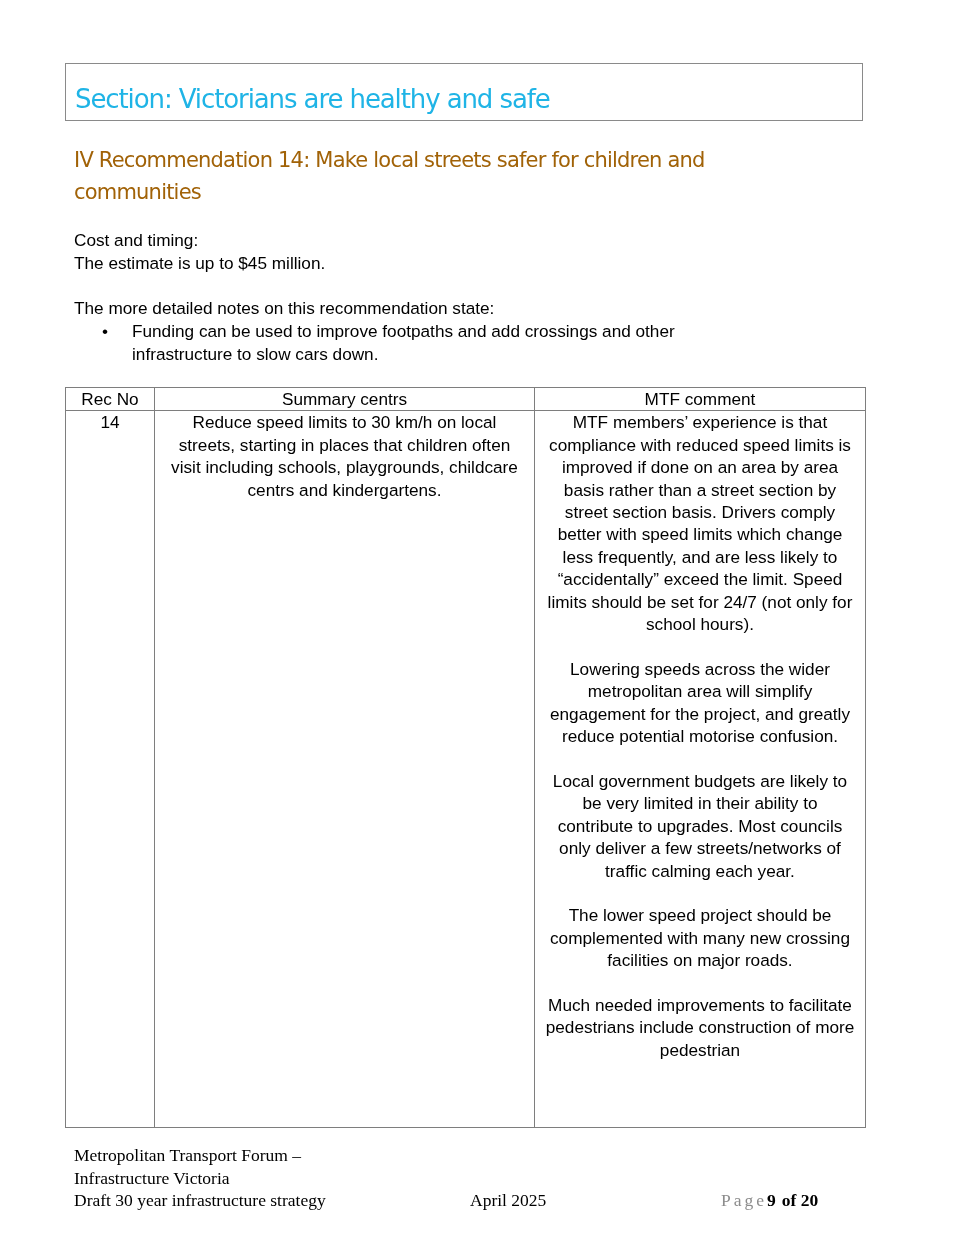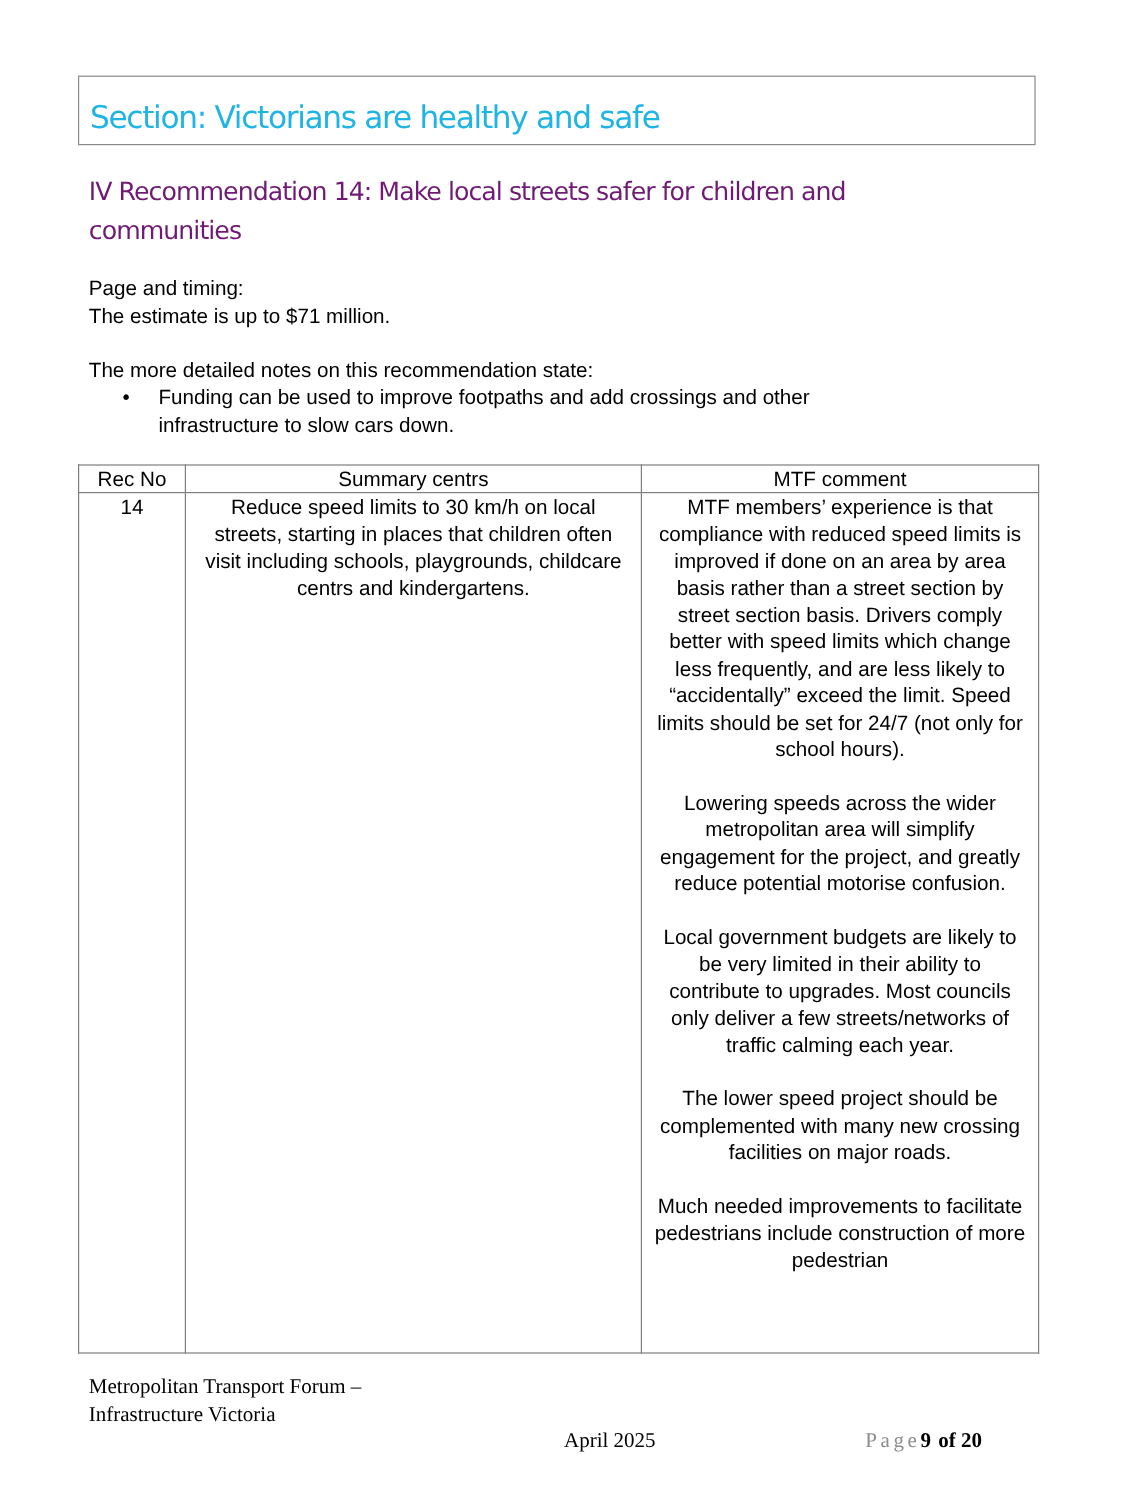--- a/index.html
+++ b/index.html
@@ -12,21 +12,21 @@
       border: 1.5px solid #8a8a8a; box-sizing: border-box;
     }
     .section-title {
       position: absolute; left: 9px; top: 20px; margin: 0;
       font-family: "DejaVu Sans", sans-serif; font-weight: normal;
       font-size: 26px; letter-spacing: -1.1px; color: #1fb4e6; white-space: nowrap;
     }
     .rec-heading {
       position: absolute; left: 74px; top: 144px; width: 760px; margin: 0;
       font-family: "DejaVu Sans", sans-serif; font-weight: normal;
-      font-size: 21px; line-height: 32px; letter-spacing: -0.8px; color: #701a75;
+      font-size: 21px; line-height: 32px; letter-spacing: -0.8px; color: #a16207;
     }
     .body-text {
       position: absolute; left: 74px; font-size: 17.2px; line-height: 22.5px; margin: 0;
       white-space: nowrap;
     }
     .bullet-list {
       position: absolute; left: 74px; top: 320px; width: 700px; margin: 0; padding: 0; list-style: none;
       font-size: 17.2px; line-height: 22.5px;
     }
     .bullet-list li { position: relative; padding-left: 58px; }
@@ -63,22 +63,22 @@
   </style>
 </head>
 <body>
 
 <div class="section-box">
   <h1 class="section-title">Section: Victorians are healthy and safe</h1>
 </div>
 
 <h2 class="rec-heading">IV Recommendation 14: Make local streets safer for children and communities</h2>
 
-<p class="body-text" style="top:229px;">Page and timing:</p>
-<p class="body-text" style="top:252px;">The estimate is up to $71 million.</p>
+<p class="body-text" style="top:229px;">Cost and timing:</p>
+<p class="body-text" style="top:252px;">The estimate is up to $45 million.</p>
 
 <p class="body-text" style="top:297px;">The more detailed notes on this recommendation state:</p>
 <ul class="bullet-list">
   <li>
     <span class="bullet">•</span>
     <span>Funding can be used to improve footpaths and add crossings and other infrastructure to slow cars down.</span>
   </li>
 </ul>
 
 <table class="rec-table">
@@ -107,17 +107,18 @@
           <p class="comment-para">Much needed improvements to facilitate pedestrians include construction of more pedestrian</p>
         </div>
       </td>
     </tr>
   </tbody>
 </table>
 
 <div class="footer">
   <div class="footer-line">Metropolitan Transport Forum –</div>
   <div class="footer-line">Infrastructure Victoria</div>
+  <div class="footer-line">Draft 30 year infrastructure strategy</div>
   <div class="footer-date">April 2025</div>
   <div class="footer-page">
     <span class="page-word">Page</span><span class="page-num">9</span><span class="page-of">of 20</span>
   </div>
 </div>
 
 </body></html>

